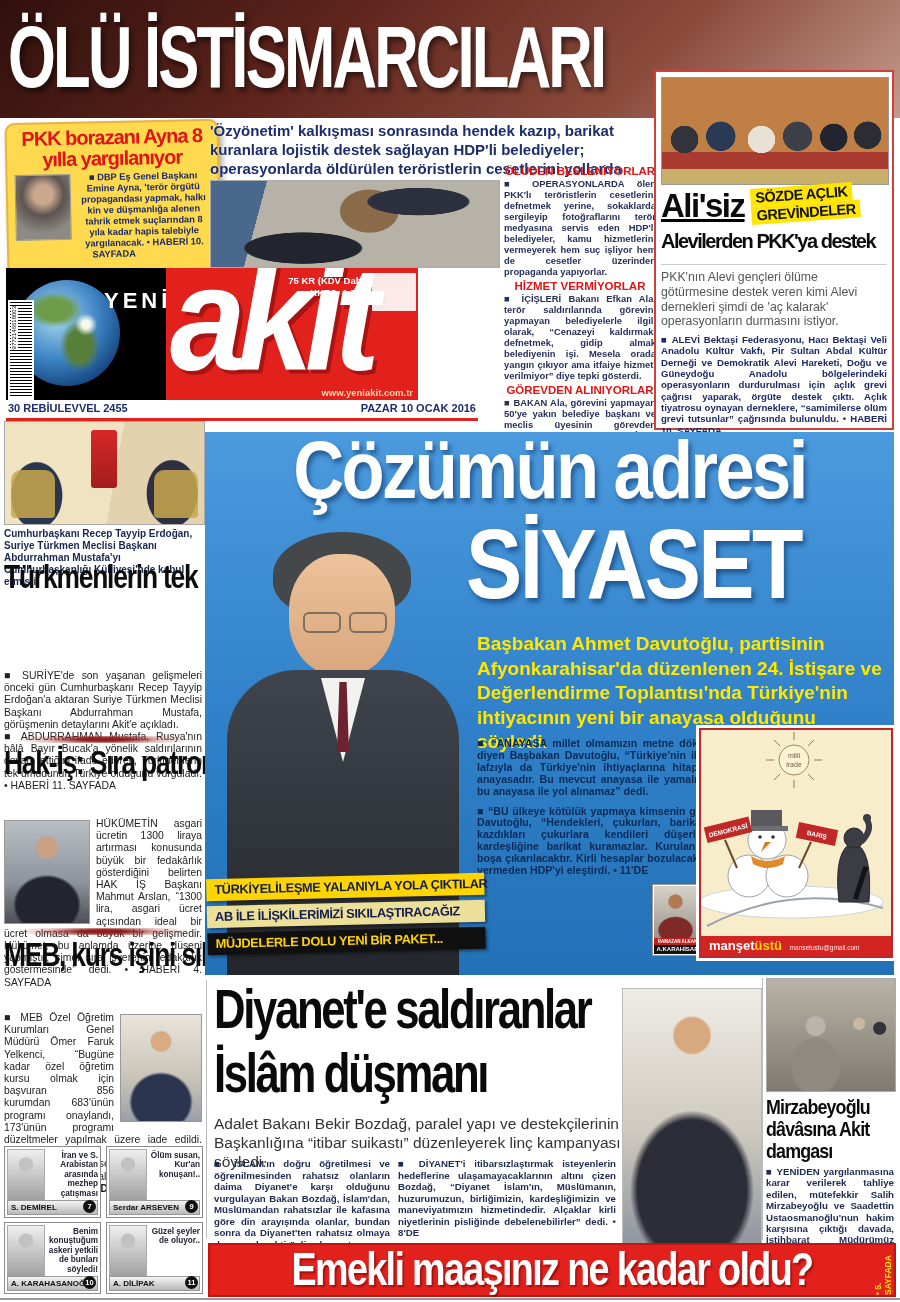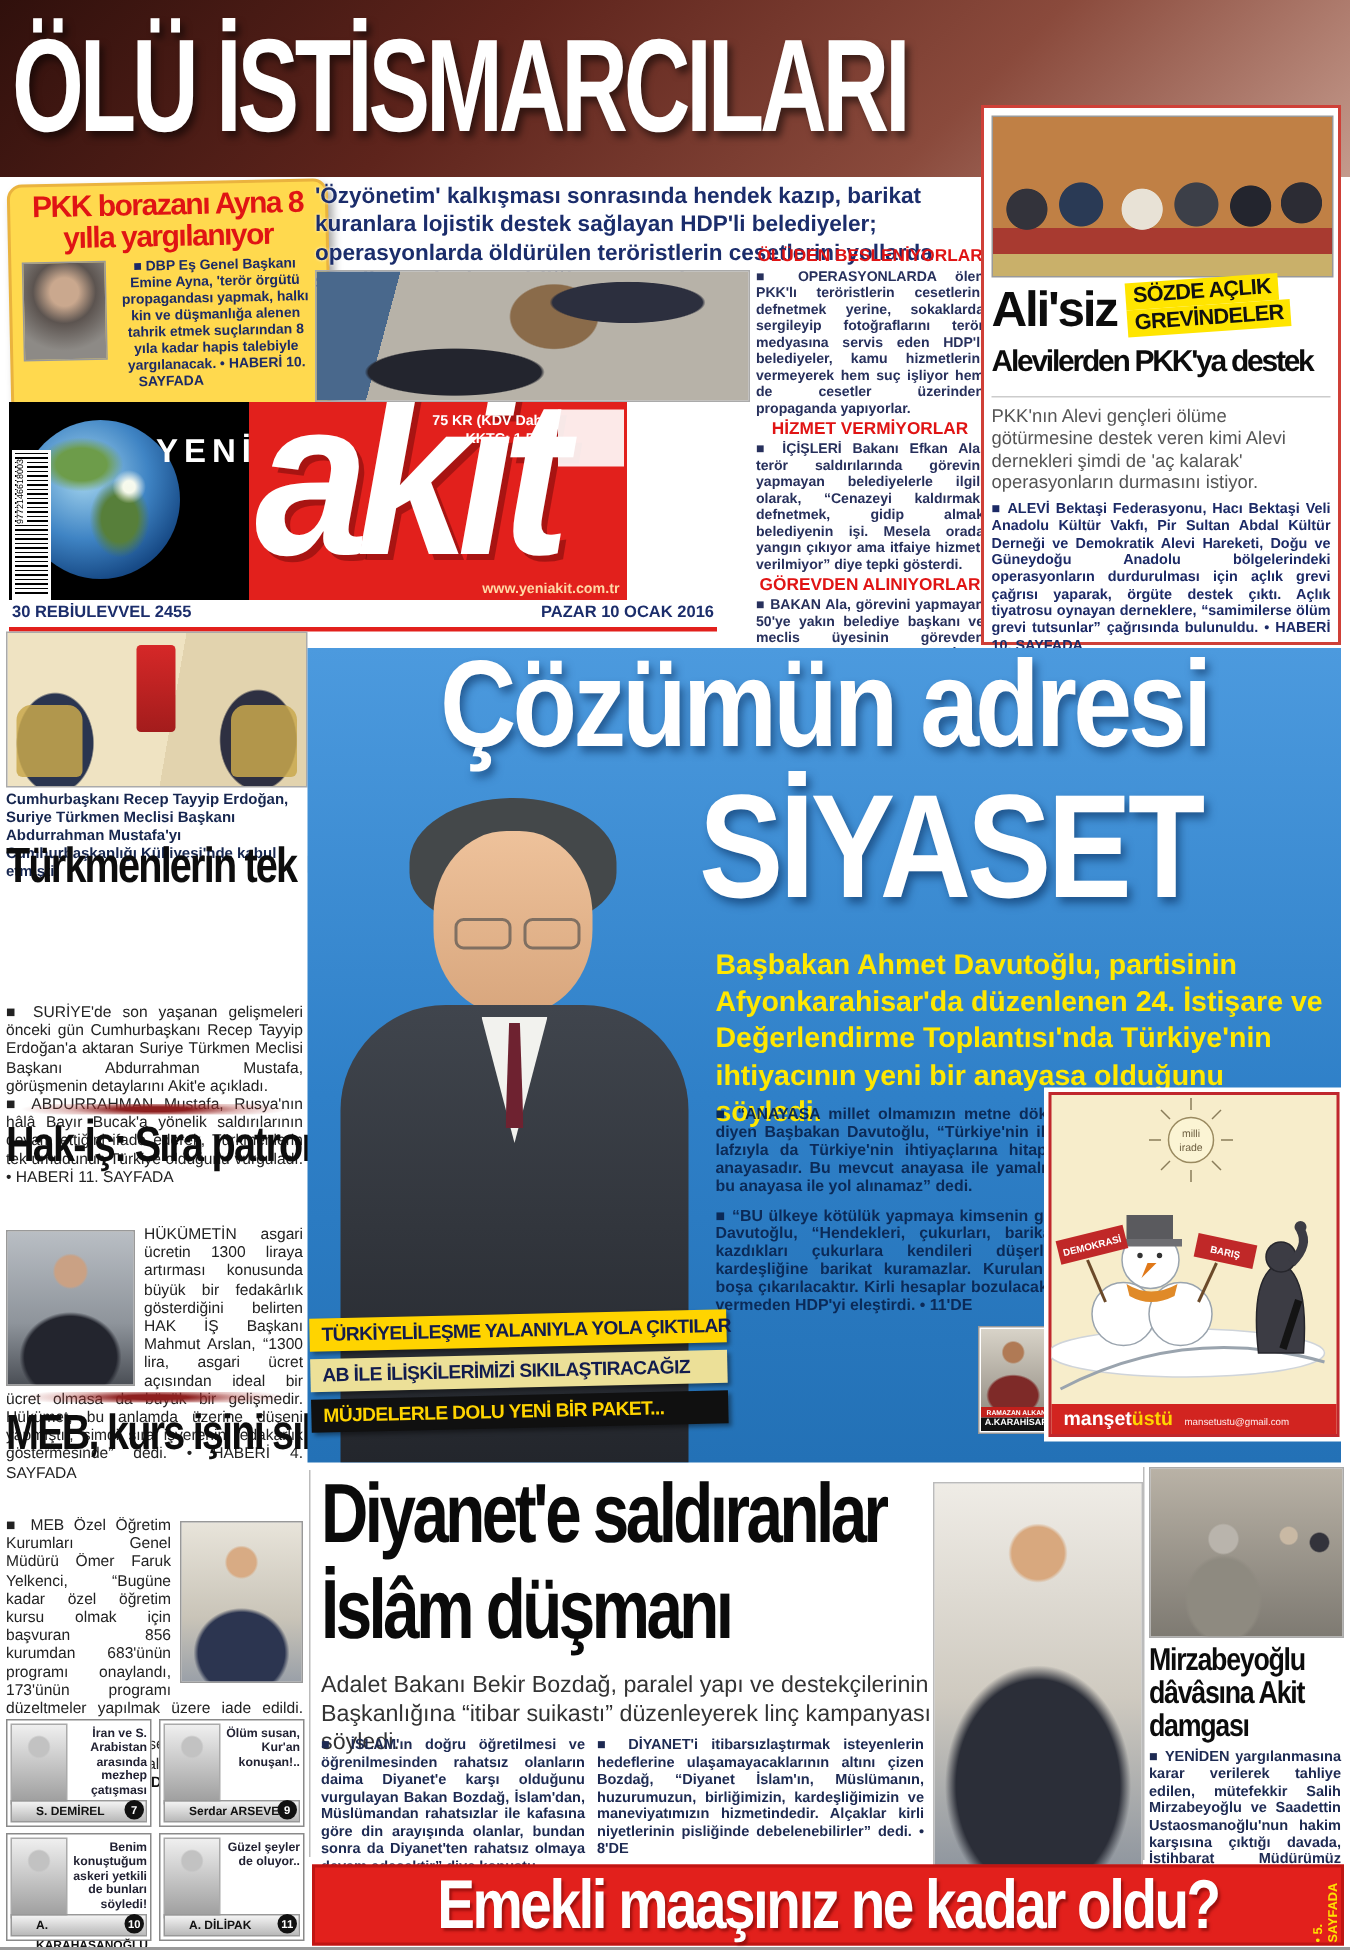--- a/index.html
+++ b/index.html
@@ -41,21 +41,21 @@
   .alevi-box{left:654px;top:70px;width:240px;height:360px;background:#fff;border:2px solid #cf4038;padding:5px;box-sizing:border-box;}
   .ph-alevi{width:226px;height:106px;border:1px solid #999;
     background:
       radial-gradient(circle 14px at 10% 58%,#33333b 96%,transparent),
       radial-gradient(circle 15px at 26% 55%,#2a3a55 96%,transparent),
       radial-gradient(circle 14px at 44% 58%,#e8e2d6 96%,transparent),
       radial-gradient(circle 15px at 60% 55%,#3c3f48 96%,transparent),
       radial-gradient(circle 14px at 76% 56%,#23252e 96%,transparent),
       radial-gradient(circle 14px at 91% 54%,#2c2c34 96%,transparent),
       linear-gradient(to bottom,#c08045 0 70%,#a83a30 70% 86%,#c9b06a 86% 100%);}
-  .alevi-row{display:flex;align-items:flex-start;margin-top:4px;}
+  .alevi-row{display:flex;align-items:flex-start;margin-top:4px;text-decoration:underline;}
   .alevi-t1{font-size:33px;font-weight:900;color:#0c0c0c;letter-spacing:-1.5px;line-height:34px;}
   .alevi-tag{margin-left:6px;transform:rotate(-4deg);transform-origin:0 50%;}
   .alevi-tag span{display:inline-block;background:#ffe500;color:#111;font-weight:900;font-size:14.5px;
     padding:0 5px;line-height:18px;letter-spacing:-.5px;}
   .alevi-t2{font-size:20px;font-weight:900;color:#0c0c0c;letter-spacing:-1.5px;line-height:33px;}
   .alevi-deck{color:#555;font-size:12.3px;line-height:14.8px;font-weight:500;margin-top:6px;border-top:1px solid #ccc;padding-top:5px;}
   .alevi-body{color:#1c2a66;font-size:9.6px;line-height:11.3px;font-weight:600;margin-top:5px;text-align:justify;}
 
   
   .mast-black{left:6px;top:268px;width:160px;height:132px;background:#000;}
@@ -115,21 +115,21 @@
       linear-gradient(#e8e4da,#c9c4b8 60%,#9aa0a8);}
   .lref{color:#111;font-weight:900;font-size:10px;}
 
   
   .colm{width:97px;height:72px;border:1px solid #8a8a8a;background:#fff;box-sizing:border-box;padding:2px;}
   .colm-photo{float:left;width:36px;height:52px;border:1px solid #aaa;
     background:radial-gradient(circle 12px at 50% 28%,#c2c2c2 55%,transparent 65%),linear-gradient(#efefef,#9d9d9d);}
   .colm-quote{margin-left:40px;color:#223;font-size:8.2px;line-height:9.4px;text-align:right;font-weight:600;padding-top:2px;}
   .colm-name{position:absolute;left:2px;right:2px;bottom:2px;height:13px;
     background:linear-gradient(#f4f4f4,#b9b9b9);border:1px solid #999;
-    font-size:8px;font-weight:900;color:#111;line-height:13px;padding-left:16px;}
+    font-size:8px;font-weight:900;color:#111;line-height:13px;padding-left:3px;}
   .colm-num{position:absolute;right:1px;top:-1px;width:13px;height:13px;border-radius:50%;background:#111;
     color:#fff;font-size:7.5px;text-align:center;line-height:13px;font-weight:bold;}
 
   
   .blue-box{left:205px;top:432px;width:689px;height:543px;
     background:linear-gradient(180deg,#4c9ade 0%,#2f80c8 55%,#2371b6 100%);overflow:hidden;}
   .bh1{position:absolute;left:0;top:-8px;width:100%;text-align:center;color:#fff;font-size:82px;
     font-weight:900;letter-spacing:-3px;line-height:92px;text-shadow:3px 4px 6px rgba(5,40,85,.55);}
   .bh2{position:absolute;left:168px;top:80px;width:521px;text-align:center;color:#fff;font-size:98px;
     font-weight:900;letter-spacing:-3px;line-height:104px;text-shadow:3px 4px 6px rgba(5,40,85,.55);}

